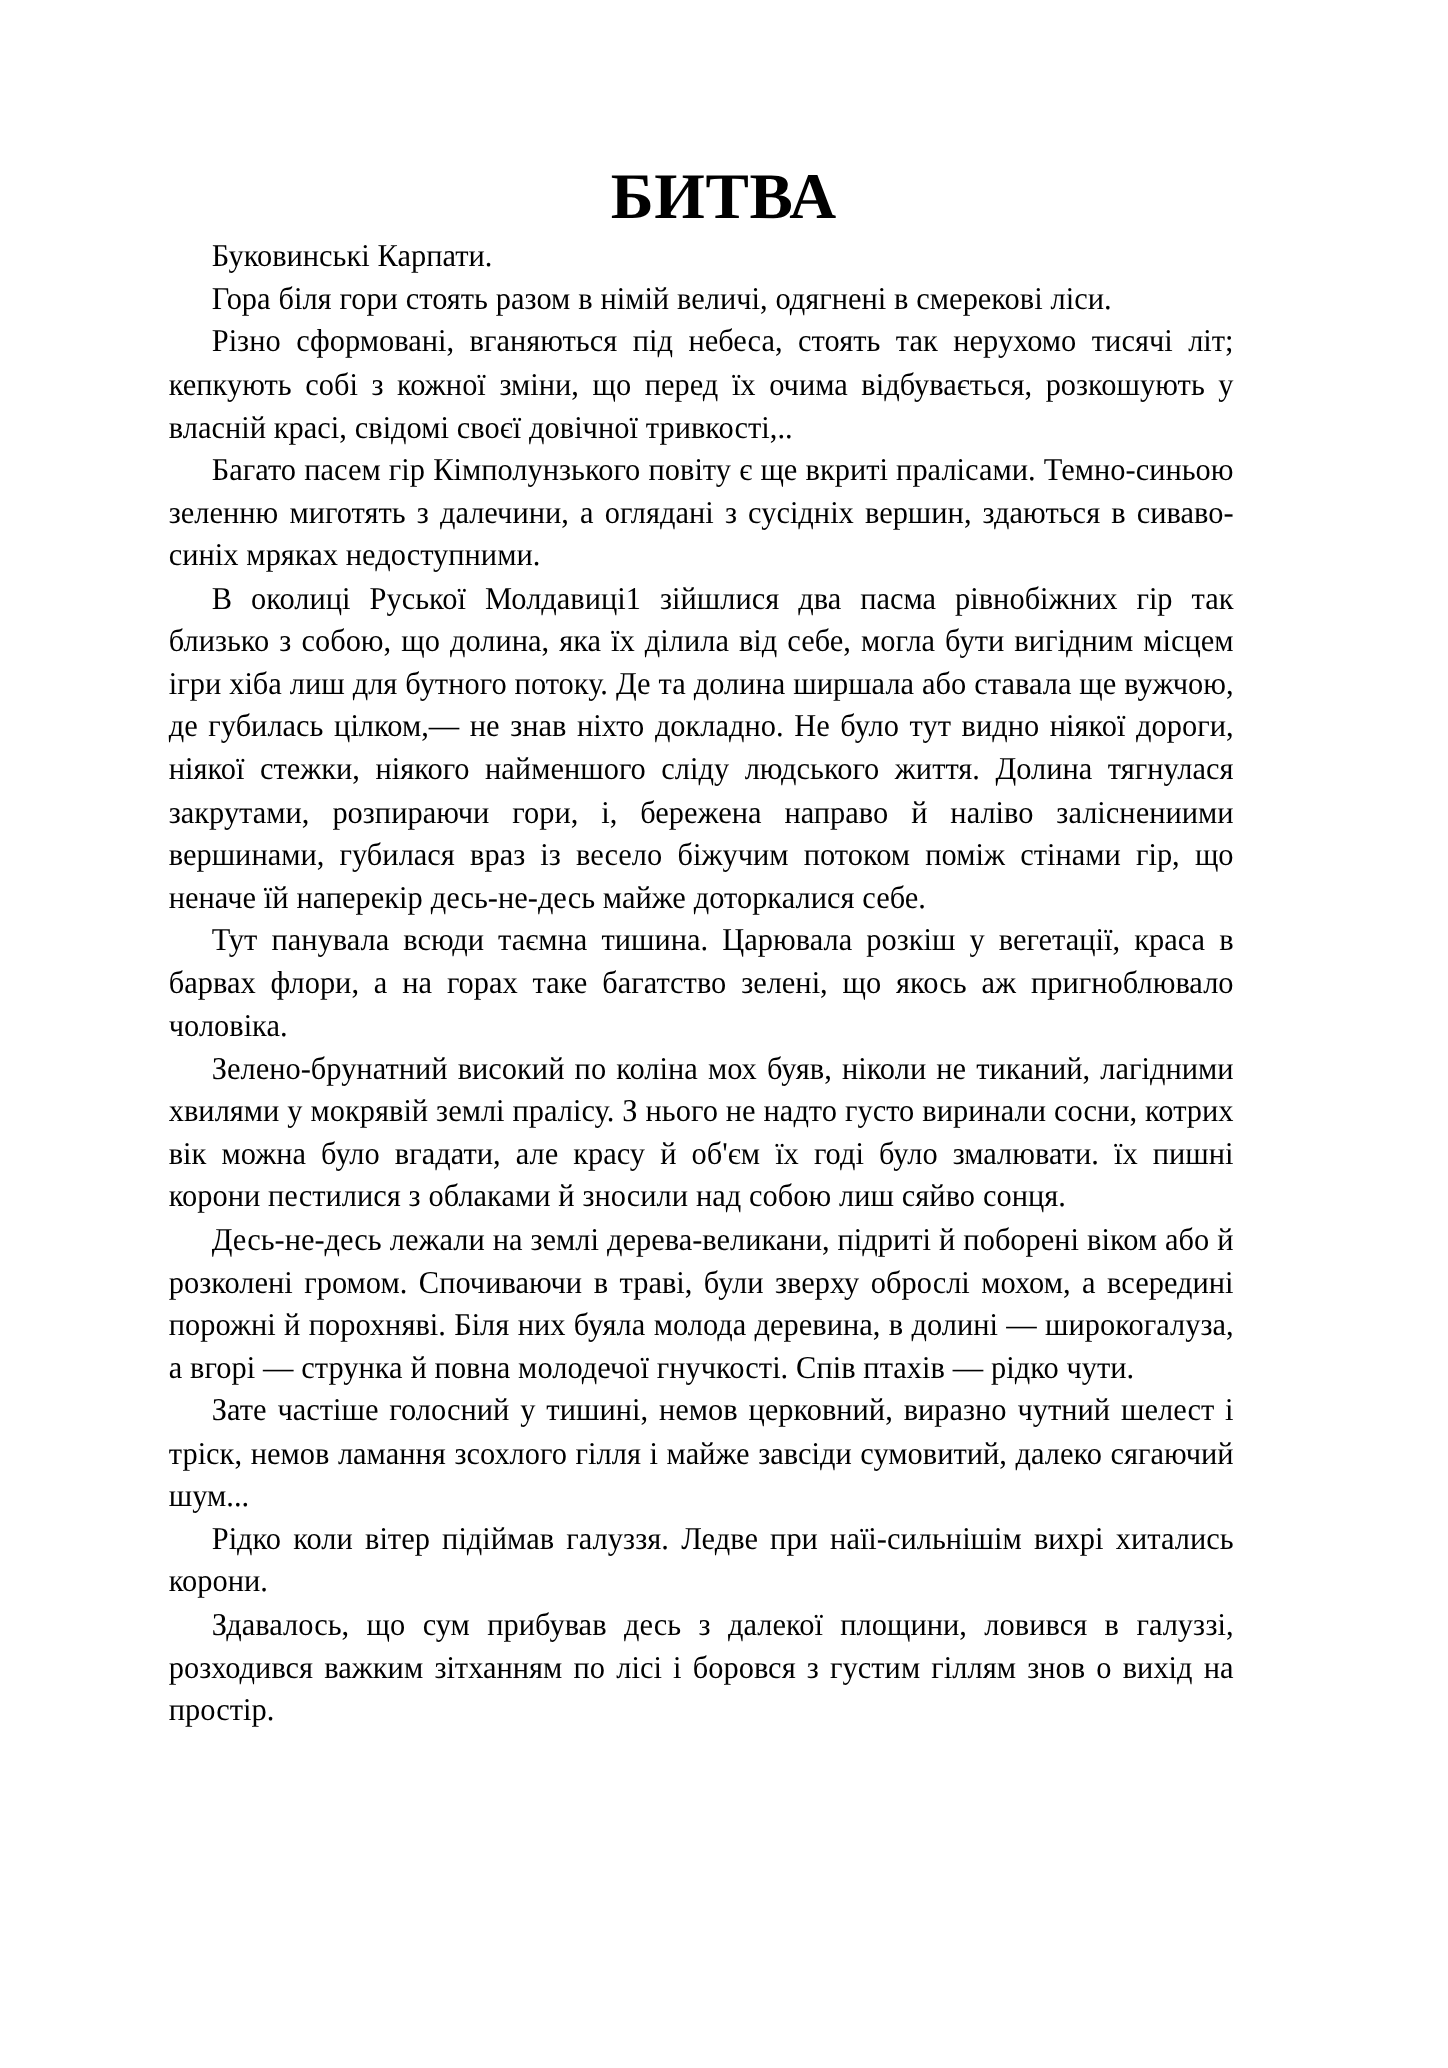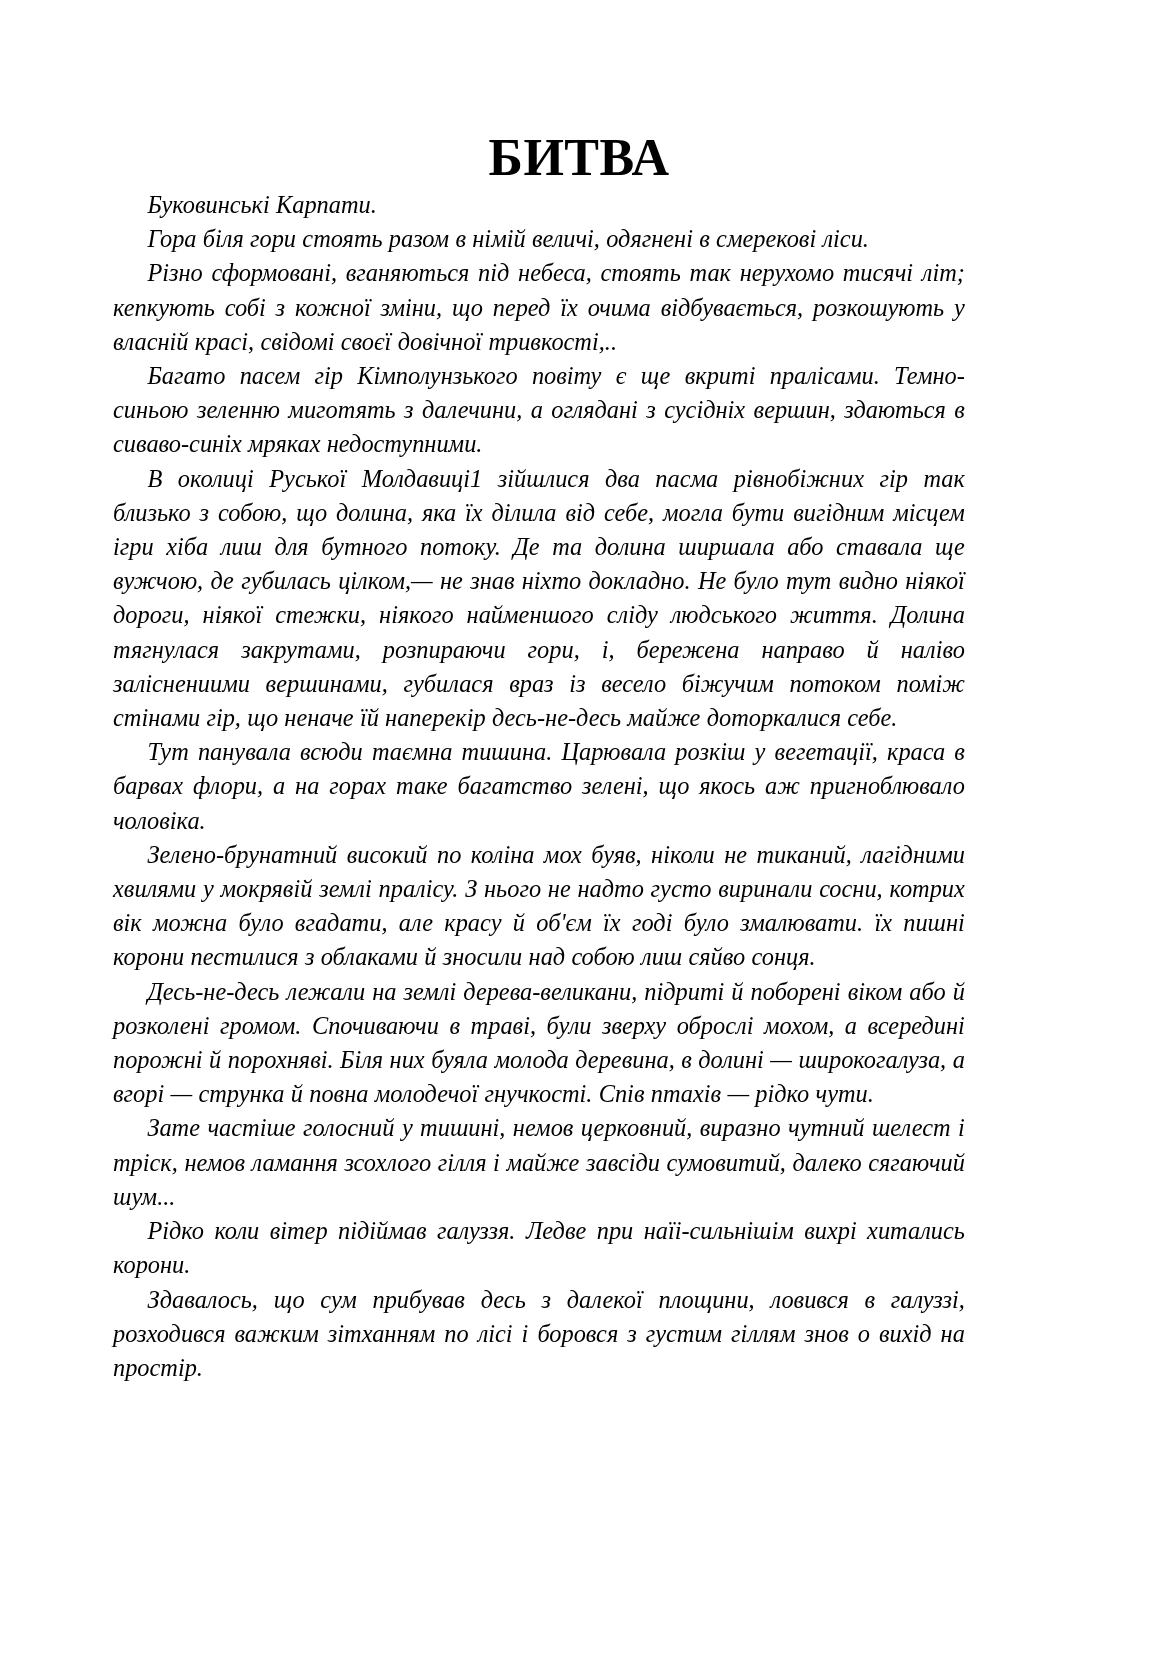--- a/index.html
+++ b/index.html
@@ -35,24 +35,23 @@
     text-align: center;
     font-size: 52px;
     font-weight: bold;
     letter-spacing: 0.5px;
     line-height: 1.05;
     font-family: "Liberation Serif", "DejaVu Serif", serif;
   }
 
   .body-text {
     position: absolute;
-    left: 113px;
+    left: 135px;
     top: 188px;
     width: 852px;
-    font-style: italic;
   }
 
   p.para {
     margin: 0;
     padding: 0;
     text-align: justify;
     text-align-last: left;
     text-justify: inter-word;
     font-size: 25.5px;
     line-height: 34.2px;

